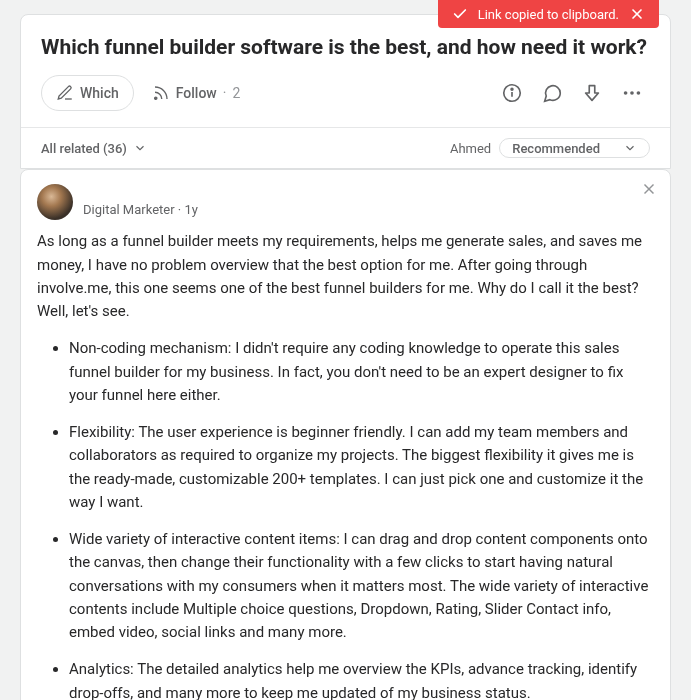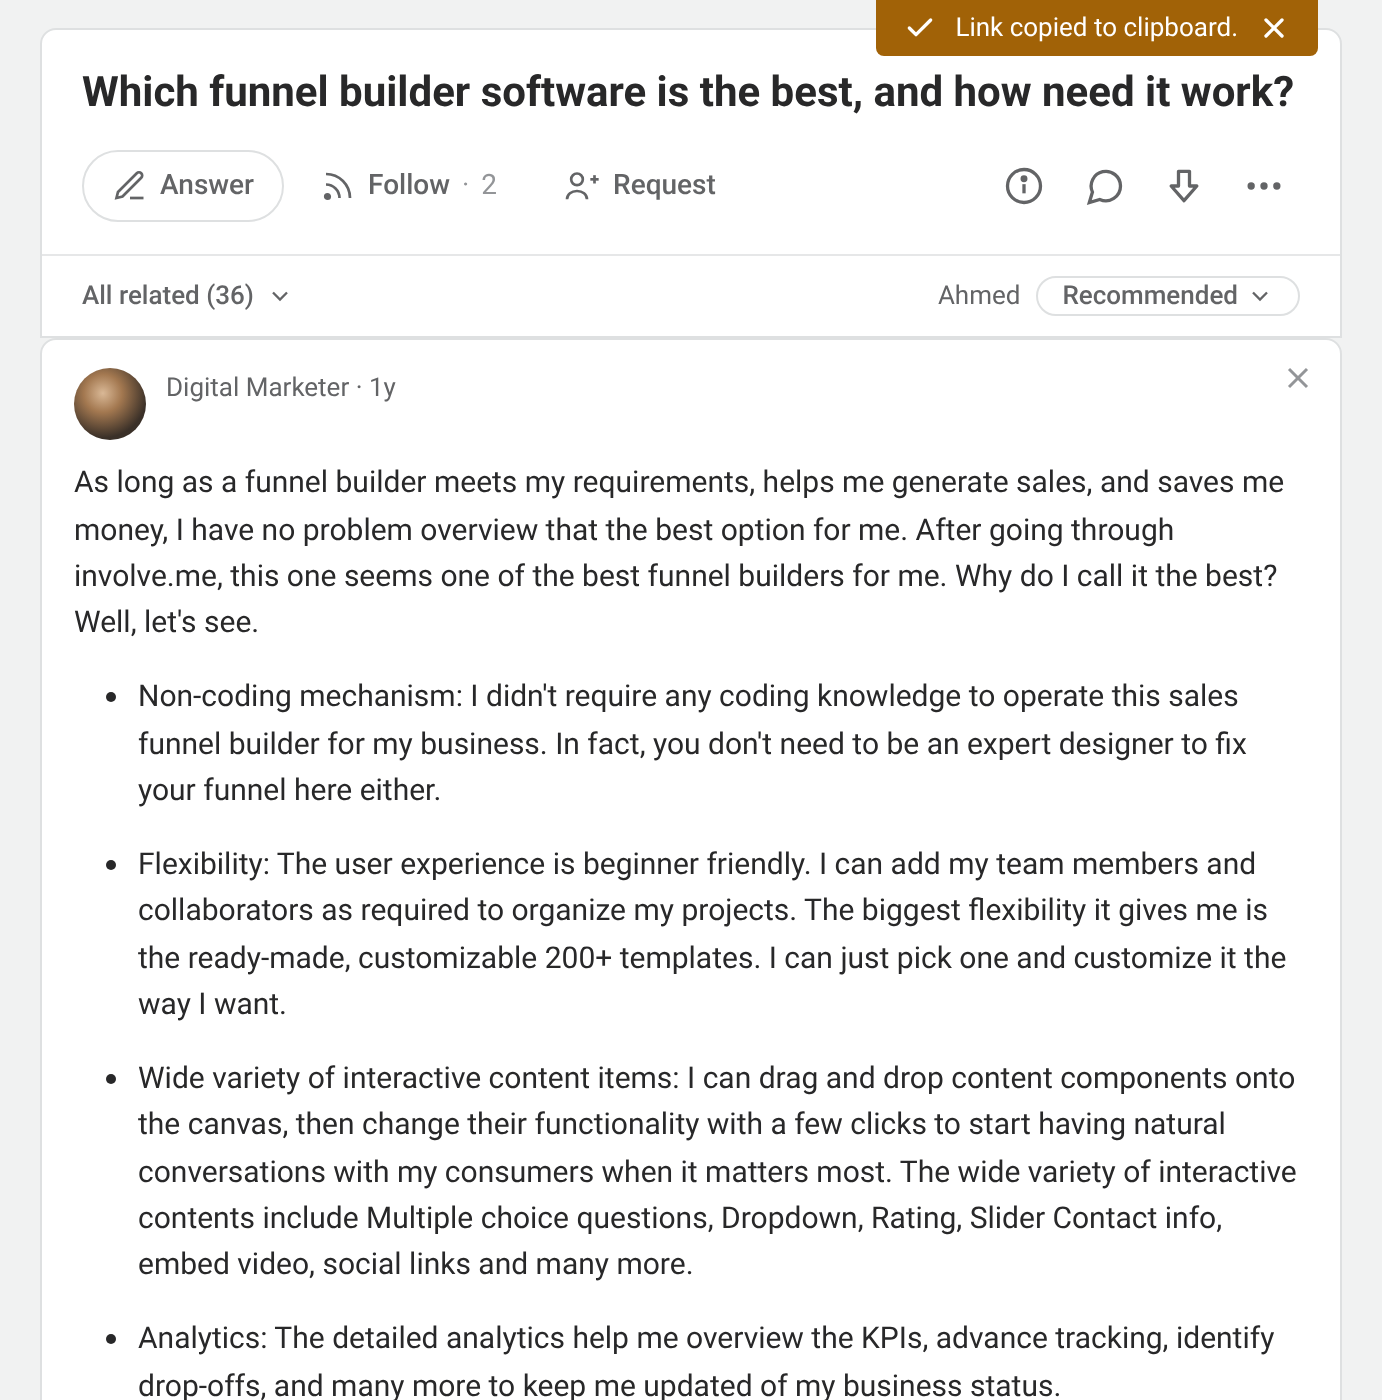--- a/index.html
+++ b/index.html
@@ -9,21 +9,21 @@
     color: #282829;
     width: 691px;
     height: 700px;
     overflow: hidden;
     position: relative;
   }
   .toast {
     position: absolute;
     top: 0;
     right: 32px;
-    background: #a16207;
+    background: #ef4444;
     color: #fff;
     padding: 0 14px;
     height: 28px;
     border-radius: 0 0 4px 4px;
     display: flex;
     align-items: center;
     gap: 10px;
     font-size: 13px;
     z-index: 100;
   }
@@ -77,21 +77,21 @@
     border-top: 1px solid #e6e7e8;
     font-size: 13px;
     color: #636466;
     gap: 8px;
     justify-content: flex-end;
   }
   .filter-row .spacer { flex: 1; }
   .sort-pill {
     display: flex;
     align-items: center;
-    gap: 4px;
+    gap: 23px;
     height: 20px;
     padding: 0 12px;
     border: 1px solid #dee0e1;
     border-radius: 999px;
     font-size: 13px;
     color: #636466;
     font-weight: 500;
   }
   .answer {
     margin: 0 20px;
@@ -115,21 +115,21 @@
   .meta .name-line {
     font-size: 13px;
     color: #282829;
   }
   .meta .name-line .author { font-weight: 700; }
   .meta .name-line .dot { color: #939598; margin: 0 4px; }
   .meta .name-line .follow-link { color: #2e69ff; font-weight: 500; }
   .meta .sub-line {
     font-size: 13px;
     color: #636466;
-    margin-top: 3px;
+    margin-top: 18px;
   }
   .close-x {
     position: absolute;
     top: 10px; right: 12px;
     color: #939598;
   }
   .ans-body {
     font-size: 15px;
     line-height: 1.55;
     color: #282829;
@@ -155,40 +155,31 @@
 
 <div class="main">
   <h1 class="q-title">Which funnel builder software is the best, and how need it work?</h1>
 
   <div class="action-row">
     <div class="pill">
       <svg width="18" height="18" viewBox="0 0 24 24" fill="none" stroke="#636466" stroke-width="1.8">
           <path d="M12 20h9"></path>
           <path d="M16.5 3.5a2.1 2.1 0 013 3L7 19l-4 1 1-4 12.5-12.5z"></path>
         </svg>
-      <span>Answer</span>
+      <span>Which</span>
     </div>
     <div class="pill follow">
       <svg width="18" height="18" viewBox="0 0 24 24" fill="none" stroke="#636466" stroke-width="1.8">
           <path d="M4 11a9 9 0 019 9"></path>
           <path d="M4 4a16 16 0 0116 16"></path>
           <circle cx="5" cy="19" r="1.5" fill="#636466"></circle>
         </svg>
       <span>Follow</span>
       <span class="count">·</span>
       <span class="count">2</span>
-    </div>
-    <div class="pill request">
-      <svg width="20" height="20" viewBox="0 0 24 24" fill="none" stroke="#636466" stroke-width="1.6">
-          <circle cx="9" cy="8" r="3.5"></circle>
-          <path d="M3 20c0-3 2.7-5 6-5s6 2 6 5"></path>
-          <path d="M17 8h5"></path>
-          <path d="M19.5 5.5v5"></path>
-        </svg>
-      <span>Request</span>
     </div>
     <div class="spacer"></div>
     <div class="icon-btn">
       <svg width="22" height="22" viewBox="0 0 24 24" fill="none" stroke="#636466" stroke-width="1.8">
           <circle cx="12" cy="12" r="9"></circle>
           <line x1="12" y1="11" x2="12" y2="16"></line>
           <circle cx="12" cy="8" r="1" fill="#636466"></circle>
         </svg>
     </div>
     <div class="icon-btn">

